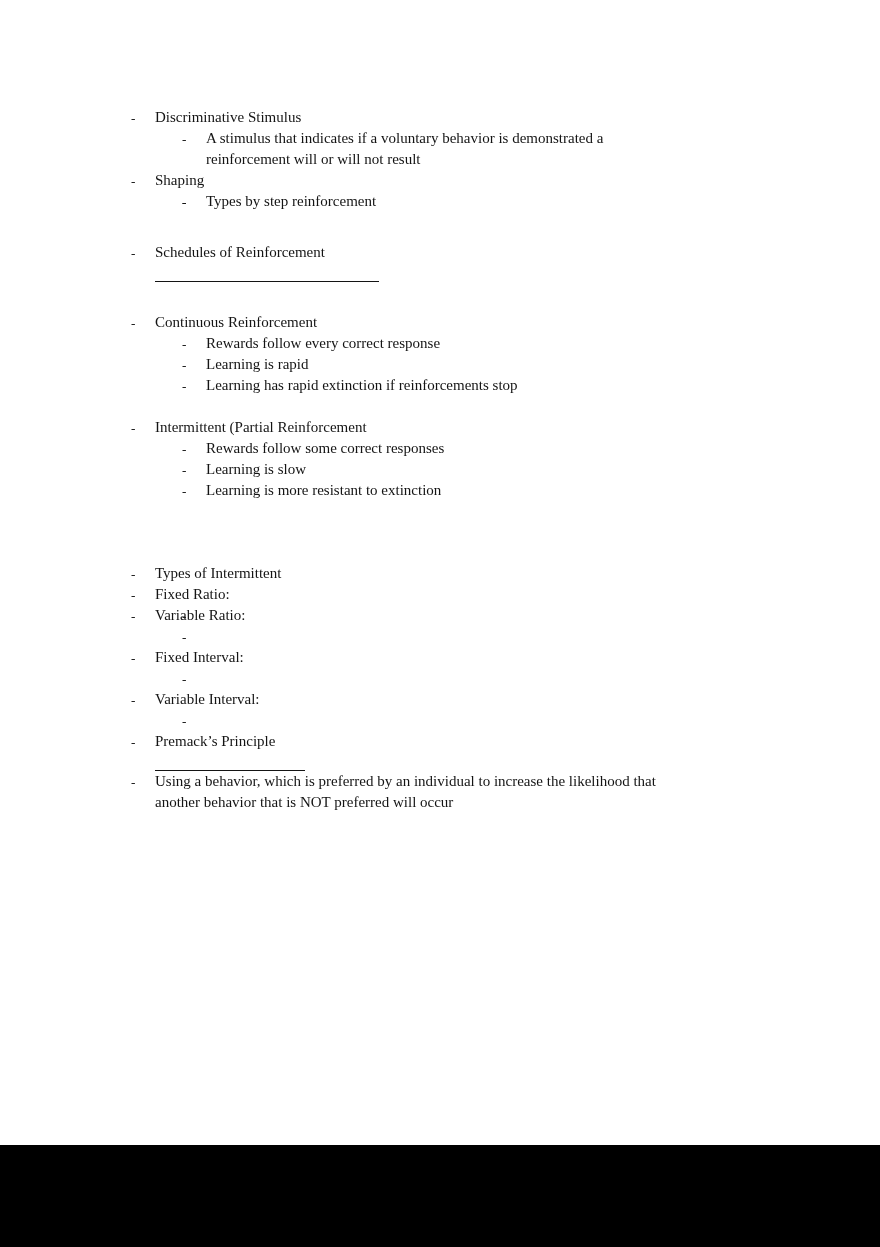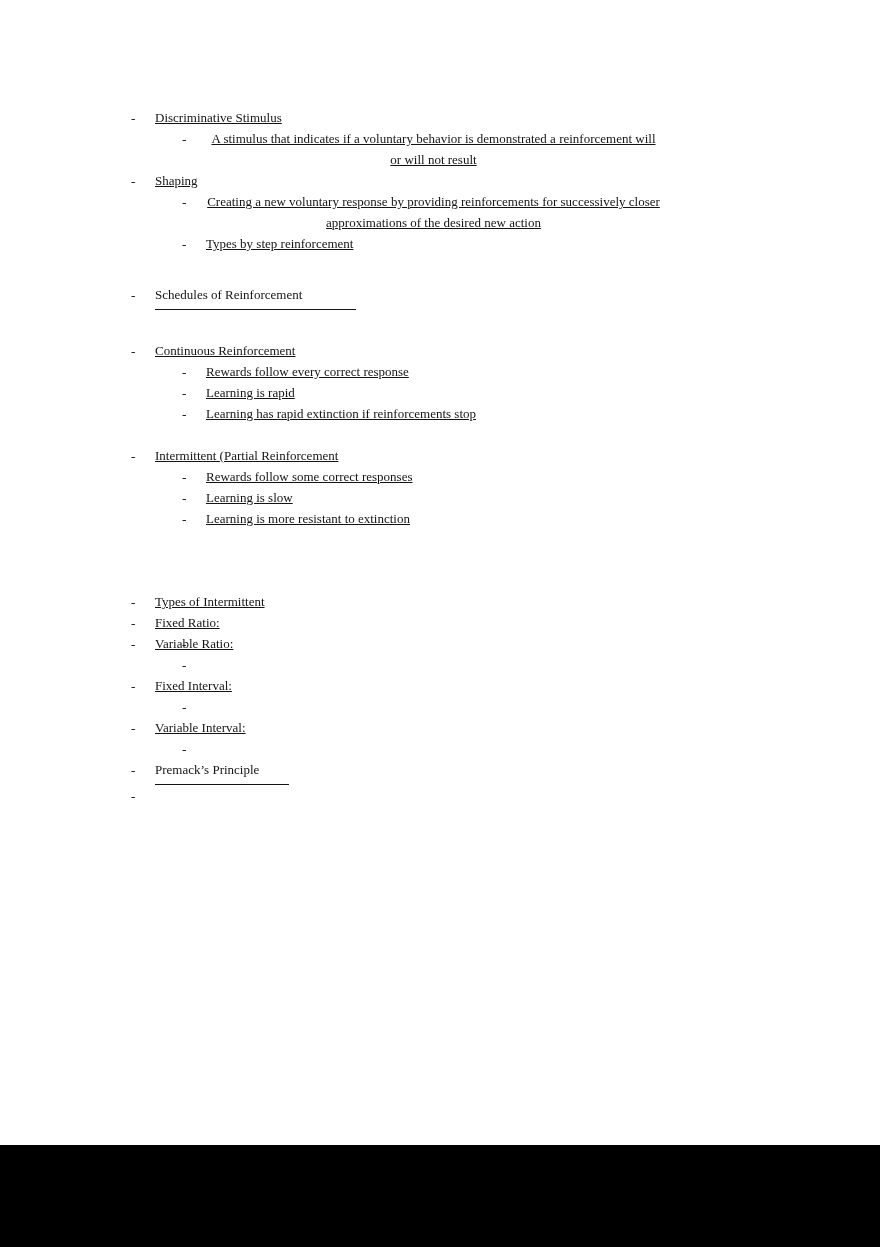--- a/index.html
+++ b/index.html
@@ -47,42 +47,41 @@
   
   .dash {
     position: absolute;
     top: 0;
     font-size: 13.2px;
     line-height: 21px;
     color: #141414;
   }
   .txt {
     display: block;
-    font-size: 13px;
+    font-size: 15px;
     line-height: 21px;
-    text-decoration: underline;
   }
 
   
   .lvl1 { margin-left: 155px; }
   .lvl1 > .dash { left: -24px; }
 
   .lvl2 { margin-left: 206px; }
   .lvl2 > .dash { left: -24px; }
 
   
-  .w-wide  { max-width: 455px; text-align: center; }
+  .w-wide  { max-width: 455px; }
   .w-mid   { max-width: 430px; }
   .w-narrow{ max-width: 420px; }
 
   
   .heading {
     display: inline-block;
     border-bottom: 1.3px solid #141414;
-    padding-bottom: 4px;
+    padding-bottom: 18px;
   }
   .heading.h-schedules { padding-right: 54px; }
   .heading.h-premack   { padding-right: 30px; }
   .sp-md  { height: 21px; }
   .sp-lg  { height: 30px; }
   .sp-xl  { height: 62px; }
 </style>
 </head>
 <body>
 
@@ -100,21 +99,20 @@
       <span class="txt w-wide">A stimulus that indicates if a voluntary behavior is demonstrated a reinforcement will or will not result</span>
     </div>
 
     <div class="row lvl1">
       <span class="dash">-</span>
       <span class="txt">Shaping</span>
     </div>
 
     <div class="row lvl2">
       <span class="dash">-</span>
-      <span class="txt w-wide">Creating a new voluntary response by providing reinforcements for successively closer approximations of the desired new action</span>
     </div>
 
     <div class="row lvl2">
       <span class="dash">-</span>
       <span class="txt">Types by step reinforcement</span>
     </div>
 
     <div class="sp-lg"></div>
 
     <div class="row" style="margin-left:155px;">
@@ -215,18 +213,19 @@
 
     <div class="sp-md"></div>
 
     <div class="row" style="margin-left:155px;">
       <span class="dash" style="left:-24px;">-</span>
       <span class="txt"><span class="heading h-premack">Premack’s Principle</span></span>
     </div>
 
     <div class="row lvl1">
       <span class="dash">-</span>
+      <span class="txt" style="max-width:505px;">Using a behavior, which is preferred by an individual to increase the likelihood that another behavior that is NOT preferred will occur</span>
     </div>
 
   </div>
 </div>
 
 <div id="bottom-band"></div>
 
 </body></html>

